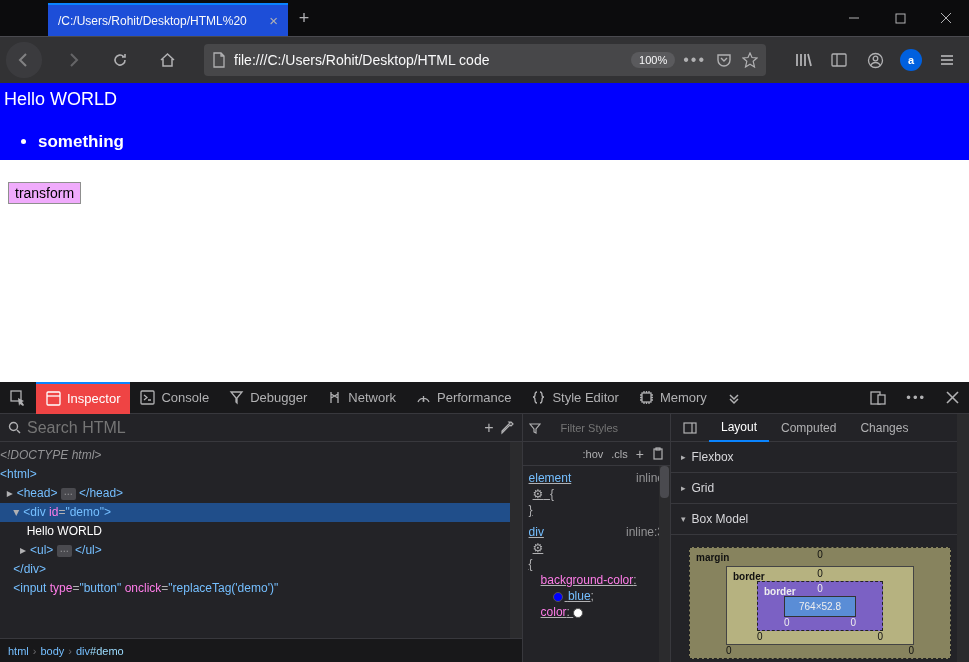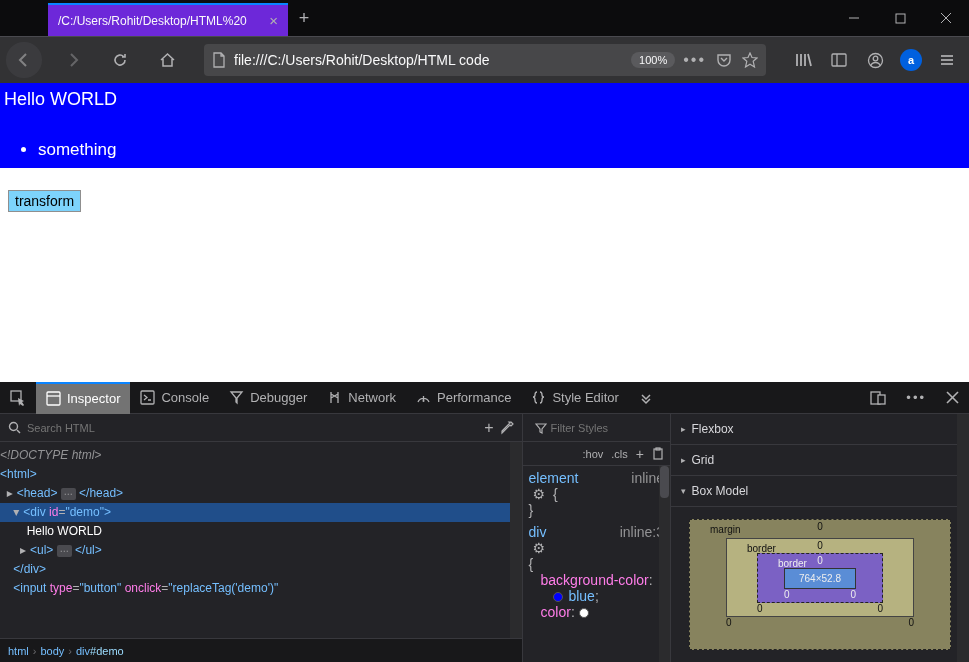--- a/index.html
+++ b/index.html
@@ -1,21 +1,21 @@
 <!DOCTYPE html>
 <html><head>
 <meta charset="utf-8">
 <style>
 *{margin:0;padding:0;box-sizing:border-box;font-family:"Segoe UI",Arial,sans-serif;}
 body{width:969px;height:662px;background:#0c0c0d;overflow:hidden;position:relative;}
 
 
 .titlebar{height:36px;background:#0c0c0d;display:flex;align-items:flex-start;}
 .tab-space{width:48px;height:36px;}
-.tab{height:33px;background:#6d28d9;display:flex;align-items:center;padding:0 10px;min-width:240px;margin-top:3px;border-top:2px solid #0a84ff;}
+.tab{height:33px;background:#1d4ed8;display:flex;align-items:center;padding:0 10px;min-width:240px;margin-top:3px;border-top:2px solid #0a84ff;}
 .tab-title{color:#f9f9fa;font-size:12px;white-space:nowrap;overflow:hidden;text-overflow:ellipsis;flex:1;}
 .tab-close{color:#b1b1b3;margin-left:6px;font-size:15px;}
 .newtab{width:32px;height:36px;display:flex;align-items:center;justify-content:center;color:#b1b1b3;font-size:18px;}
 .tb-spacer{flex:1;}
 .wincontrols{display:flex;height:36px;}
 .wincontrols div{width:46px;display:flex;align-items:center;justify-content:center;color:#b1b1b3;}
 
 
 .navbar{height:47px;background:#323234;display:flex;align-items:center;padding:0 6px;gap:15px;border-top:1px solid #4a4a4f;}
 .navbtn{width:32px;height:32px;display:flex;align-items:center;justify-content:center;color:#b1b1b3;border-radius:4px;}
@@ -26,78 +26,78 @@
 .zoom-badge{background:#5a5a5d;color:#f9f9fa;font-size:11px;padding:2px 8px;border-radius:10px;margin-left:6px;}
 .urlright{display:flex;align-items:center;gap:10px;margin-left:8px;}
 .urlright svg,.urlright .ic{color:#b1b1b3;}
 .nav-right{display:flex;align-items:center;gap:4px;}
 .abp{width:22px;height:22px;border-radius:50%;background:#0060df;color:#fff;display:flex;align-items:center;justify-content:center;font-size:11px;font-weight:bold;}
 
 
 .viewport{background:#fff;height:299px;overflow:auto;position:relative;}
 .bluebox{background:#0000ff;color:#fff;padding:6px 0 6px 0;font-family:"Times New Roman",serif;}
 .bluebox .hdr{font-size:18px;padding-left:4px;}
-.bluebox ul{margin:30px 0 2px 38px;}
+.bluebox ul{margin:22px 0 2px 38px;font-weight:bold;}
 .bluebox li{font-size:17px;}
-.transform-btn{font-family:Arial,sans-serif;font-size:14px;padding:2px 6px;margin:22px 0 0 8px;background:#7dd3fc;border:1px solid #8f8f8f;}
+.transform-btn{font-family:Arial,sans-serif;font-size:14px;padding:2px 6px;margin:22px 0 0 8px;background:#f0abfc;border:1px solid #8f8f8f;}
 
 
 .devtools{position:absolute;bottom:0;left:0;right:0;height:280px;background:#232327;display:flex;flex-direction:column;}
 .dt-toolbar{height:32px;background:#18181a;display:flex;align-items:center;border-bottom:1px solid #38383d;}
 .dt-toolbar .dtbtn{display:flex;align-items:center;gap:6px;padding:0 10px;height:32px;color:#b1b1b3;font-size:13px;}
-.dt-toolbar .dtbtn.active{color:#fff;border-top:2px solid #0a84ff;background:#737373;}
+.dt-toolbar .dtbtn.active{color:#fff;border-top:2px solid #0a84ff;background:#ef4444;}
 .dt-toolbar .sep{flex:1;}
 
 .dt-body{flex:1;display:flex;min-height:0;}
 
 
 .dom-panel{width:528px;display:flex;flex-direction:column;border-right:1px solid #38383d;}
 .dom-search{height:28px;display:flex;align-items:center;padding:0 8px;gap:6px;border-bottom:1px solid #38383d;}
-.dom-search input{flex:1;background:transparent;border:none;color:#b1b1b3;font-size:11px;outline:none;}
+.dom-search input{flex:1;background:transparent;border:none;color:#b1b1b3;font-size:16px;outline:none;}
 .dom-tree{flex:1;overflow:auto;font-family:Consolas,monospace;font-size:12px;padding:4px 0;position:relative;}
 .dom-tree .ln{white-space:pre;color:#b1b1b3;line-height:19px;}
 .dom-tree .tag{color:#75bfff;}
 .dom-tree .attr{color:#ff7de9;}
 .dom-tree .val{color:#75bfff;}
 .dom-tree .txt{color:#fff;}
 .dom-tree .doctype{color:#939395;font-style:italic;}
 .dom-tree .ln.sel{background:#204e8a;}
 .dom-tree .tw{color:#b1b1b3;display:inline-block;width:10px;}
 .dom-tree .ell{display:inline-block;background:#4a4a4f;color:#b1b1b3;padding:0 3px;border-radius:2px;font-size:9px;line-height:12px;vertical-align:middle;}
 .dom-sb{position:absolute;right:0;top:0;width:12px;height:100%;background:#2b2b2d;}
 
 .crumbs{height:24px;background:#18181a;border-top:1px solid #38383d;display:flex;align-items:center;padding:0 8px;font-size:11px;color:#75bfff;gap:4px;}
 .crumbs .cr-sep{color:#6a6a6e;}
 .crumbs .cid{color:#9cdcfe;}
 
 
 .css-panel{width:150px;display:flex;flex-direction:column;border-right:1px solid #38383d;}
-.css-filter{height:28px;display:flex;align-items:center;padding:0 12px;gap:4px;border-bottom:1px solid #38383d;}
+.css-filter{height:28px;display:flex;align-items:center;padding:0 6px;gap:20px;border-bottom:1px solid #38383d;}
 .css-filter input{flex:1;background:transparent;border:none;color:#b1b1b3;font-size:11px;outline:none;width:40px;}
 .css-pseudo{height:24px;display:flex;align-items:center;justify-content:flex-end;gap:8px;padding:0 6px;border-bottom:1px solid #38383d;color:#b1b1b3;font-size:11px;}
-.css-rules{flex:1;overflow:auto;font-family:Consolas,monospace;font-size:14px;padding:4px 6px;color:#b1b1b3;line-height:16px;position:relative;}
+.css-rules{flex:1;overflow:auto;font-family:Consolas,monospace;font-size:12px;padding:4px 6px;color:#b1b1b3;line-height:16px;position:relative;text-decoration:underline;}
 .css-rules .sel{color:#75bfff;}
 .css-rules .src{float:right;color:#939395;}
 .css-rules .prop{color:#ff7de9;padding-left:12px;}
 .css-rules .cval{color:#75bfff;}
 .css-rules .sw{display:inline-block;width:10px;height:10px;border-radius:50%;vertical-align:middle;margin-right:2px;border:1px solid #555;}
 .css-sb{position:absolute;right:0;top:0;width:11px;height:100%;background:#2b2b2d;}
 .css-sb .th{position:absolute;right:1px;top:0;width:9px;height:32px;background:#4a4a4f;border-radius:4px;}
 
 
 .layout-panel{flex:1;display:flex;flex-direction:column;}
 .lp-tabs{height:28px;display:flex;align-items:center;border-bottom:1px solid #38383d;}
 .lp-tabs .lpt{padding:0 12px;height:28px;display:flex;align-items:center;color:#b1b1b3;font-size:12px;}
 .lp-tabs .lpt.active{color:#fff;border-bottom:2px solid #0a84ff;}
 .lp-sec{border-bottom:1px solid #38383d;}
 .lp-sec-hdr{height:30px;display:flex;align-items:center;padding:0 10px;color:#d7d7db;font-size:12px;gap:6px;}
 .lp-sec-hdr .tw{color:#b1b1b3;font-size:9px;}
 .boxmodel{flex:1;padding:12px 18px;display:flex;justify-content:center;}
 .bm-margin{background:#87835e;border:1px dashed #222;padding:18px 36px 2px 36px;position:relative;font-family:Consolas,monospace;font-size:10px;color:#111;}
-.bm-label{position:absolute;top:4px;left:20px;}
+.bm-label{position:absolute;top:4px;left:6px;font-weight:bold;}
 .bm-border{background:#b6b280;border:1px solid #444;padding:14px 30px 2px 30px;position:relative;}
 .bm-padding{background:#7b61c4;border:1px dashed #222;padding:14px 26px 2px 26px;position:relative;color:#eee;}
 .bm-content{background:#5a8dd6;border:1px solid #333;padding:4px 14px;color:#eee;text-align:center;font-size:10px;}
 .bm-num{position:absolute;font-size:10px;}
 .bm-top{top:1px;left:50%;transform:translateX(-50%);}
 .bm-bot{bottom:0;left:4px;right:4px;display:flex;justify-content:space-between;}
 .lp-sb{position:absolute;right:0;top:0;width:12px;height:100%;background:#2b2b2d;}
 
 svg{display:block;}
 </style>
@@ -260,20 +260,27 @@
         </svg>
         <span>Performance</span>
       </div>
     <div class="dtbtn">
         <svg width="15" height="15" viewBox="0 0 15 15">
           <path d="M6 2c-2 0-2 2-2 3s0 2-2 2c2 0 2 2 2 3s0 3 2 3M9 2c2 0 2 2 2 3s0 2 2 2c-2 0-2 2-2 3s0 3-2 3" fill="none" stroke="currentColor" stroke-width="1.3"></path>
         </svg>
         <span>Style Editor</span>
       </div>
     <div class="dtbtn">
+        <svg width="15" height="15" viewBox="0 0 15 15">
+          <rect x="3" y="3" width="9" height="9" fill="none" stroke="currentColor" stroke-width="1.3"></rect>
+          <path d="M5 1v2M7.5 1v2M10 1v2M5 12v2M7.5 12v2M10 12v2M1 5h2M1 7.5h2M1 10h2M12 5h2M12 7.5h2M12 10h2" stroke="currentColor" stroke-width="1.3"></path>
+        </svg>
+        <span>Memory</span>
+      </div>
+    <div class="dtbtn">
         <svg width="14" height="14" viewBox="0 0 14 14">
           <path d="M3 4l4 4 4-4M3 8l4 4 4-4" fill="none" stroke="currentColor" stroke-width="1.5"></path>
         </svg>
       </div>
     <div class="sep"></div>
     <div class="dtbtn">
         <svg width="16" height="16" viewBox="0 0 16 16">
           <rect x="1" y="2" width="9" height="12" fill="none" stroke="currentColor" stroke-width="1.3"></rect>
           <rect x="8" y="5" width="7" height="9" fill="#18181a" stroke="currentColor" stroke-width="1.3"></rect>
         </svg>
@@ -357,20 +364,31 @@
         <div style="padding-left:4px;"><span>⚙</span></div>
         <div><span>{</span></div>
         <div><span class="prop">background-color</span>:</div>
         <div style="padding-left:24px;"><span class="sw" style="background:#0000ff"></span> <span class="cval">blue</span>;</div>
         <div><span class="prop">color</span>: <span class="sw" style="background:#ffffff"></span></div>
       </div>
     </div>
 
     <div class="layout-panel" style="position:relative;">
       <div class="lp-sb"></div>
+      <div class="lp-tabs">
+        <div class="lpt">
+            <svg width="14" height="14" viewBox="0 0 14 14">
+              <rect x="1" y="2" width="12" height="10" fill="none" stroke="#b1b1b3" stroke-width="1.2"></rect>
+              <line x1="9" y1="2" x2="9" y2="12" stroke="#b1b1b3" stroke-width="1.2"></line>
+            </svg>
+          </div>
+        <div class="lpt active">Layout</div>
+        <div class="lpt">Computed</div>
+        <div class="lpt">Changes</div>
+      </div>
       <div class="lp-sec">
           <div class="lp-sec-hdr">
             <span class="tw">▸</span>
             <span>Flexbox</span>
           </div>
         </div>
       <div class="lp-sec">
           <div class="lp-sec-hdr">
             <span class="tw">▸</span>
             <span>Grid</span>

